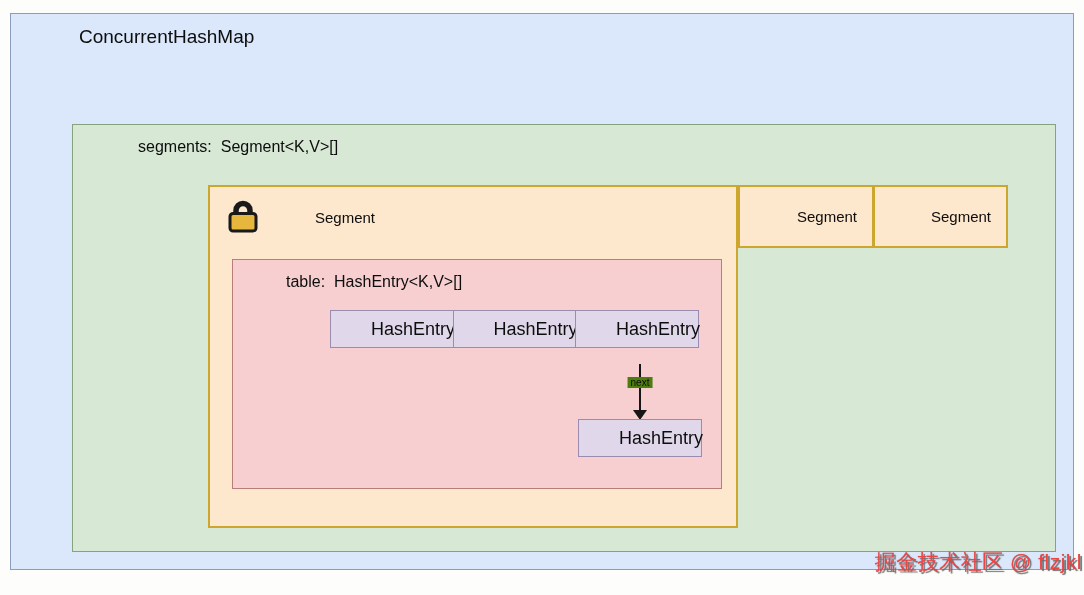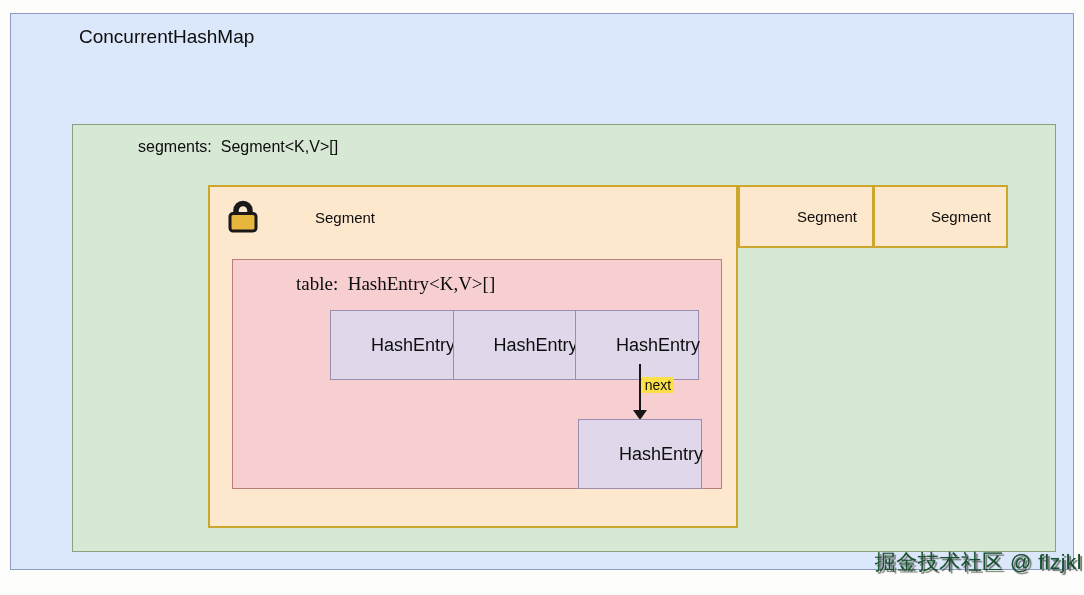--- a/index.html
+++ b/index.html
@@ -37,48 +37,48 @@
     display:flex;align-items:center;justify-content:center;
     font-size:15px;
   }
   .segment-2{left:738px;width:136px;}
   .segment-3{left:872.5px;width:135px;}
 
   .table-box{
     left:232px;top:259px;width:490px;height:230px;
     background:#f7cfd1;border:1.5px solid #b87e79;
   }
-  .table-label{left:254px;top:273px;font-size:19px;font-family:Liberation Serif, serif;}
+  .table-label{left:244px;top:273px;font-size:16px;}
 
   .hashentry-row{left:330px;top:310px;display:flex;}
   .hash-entry{
-    width:124px;height:70px;box-sizing:border-box;
+    width:124px;height:38px;box-sizing:border-box;
     background:#e0d8ea;border:1.5px solid #9a8cae;
     display:flex;align-items:center;justify-content:center;
     font-size:18px;
   }
   .hashentry-row .hash-entry + .hash-entry{margin-left:-1.5px;}
 
   .hash-entry-linked{left:578px;top:419px;}
 
   .next-arrow-line{left:639px;top:364px;width:2px;height:49px;background:#161616;}
   .next-arrow-head{
     left:633px;top:410px;width:0;height:0;
     border-left:7px solid transparent;border-right:7px solid transparent;
     border-top:10px solid #161616;
   }
   .next-label{
     left:640px;top:377px;transform:translateX(-50%);
-    background:#fde047;padding:0 3px;font-size:14px;z-index:3;margin-left:18px;
+    background:#4d7c0f;padding:0 3px;font-size:10px;z-index:3;
   }
 
   .watermark{
     right:2px;top:548px;z-index:9;
     font-size:21px;letter-spacing:0.5px;
-    color:#14532d;
+    color:#ef4444;
     text-shadow:2px 2px 1px rgba(96,96,96,0.9), 0 0 1px rgba(120,120,120,0.6);
   }
 </style>
 </head>
 <body>
 
 <div class="abs chm-box">
   <span class="abs chm-title label" style="position:absolute;left:26px;top:12px;">ConcurrentHashMap</span>
 </div>
 

